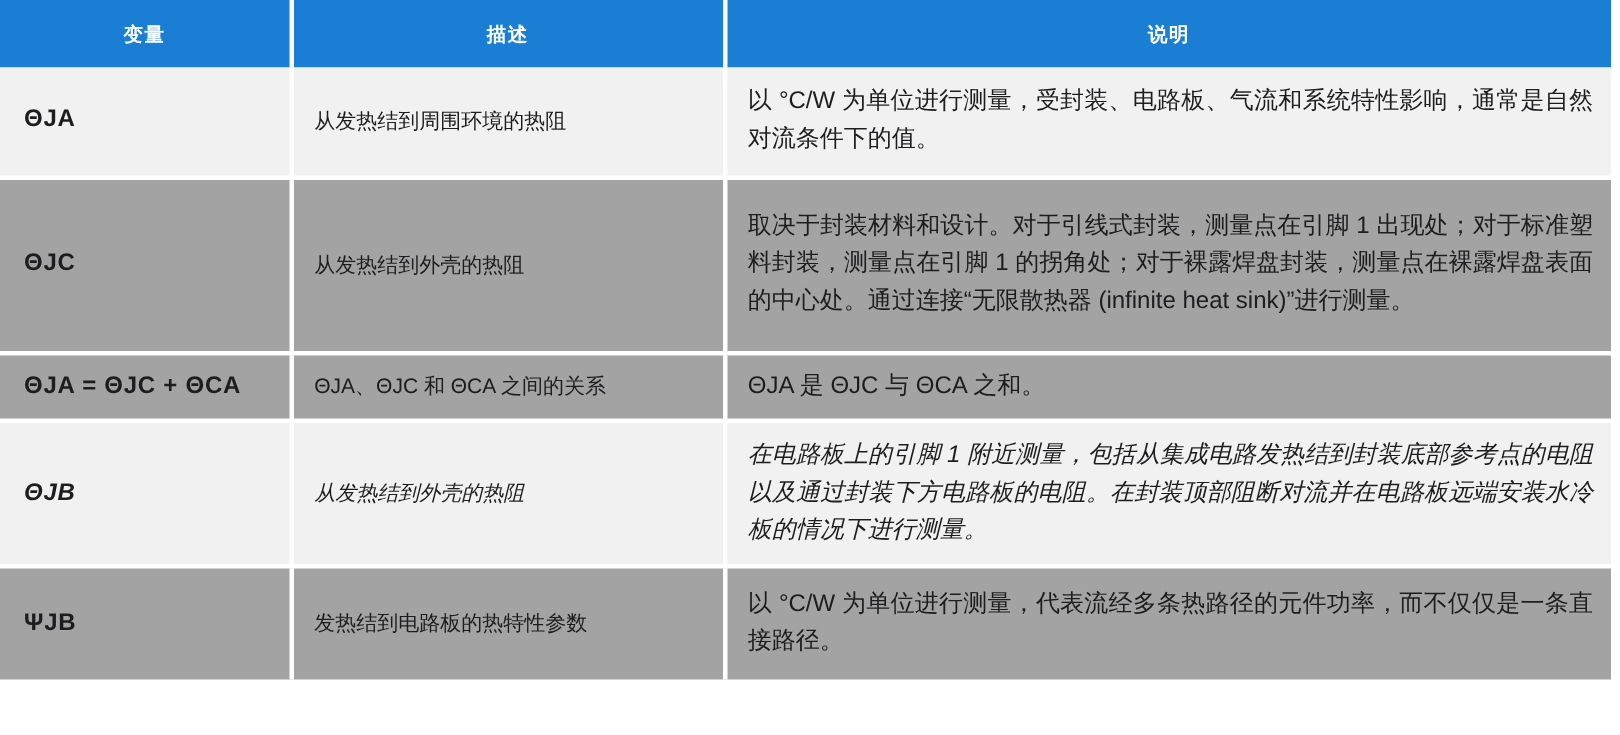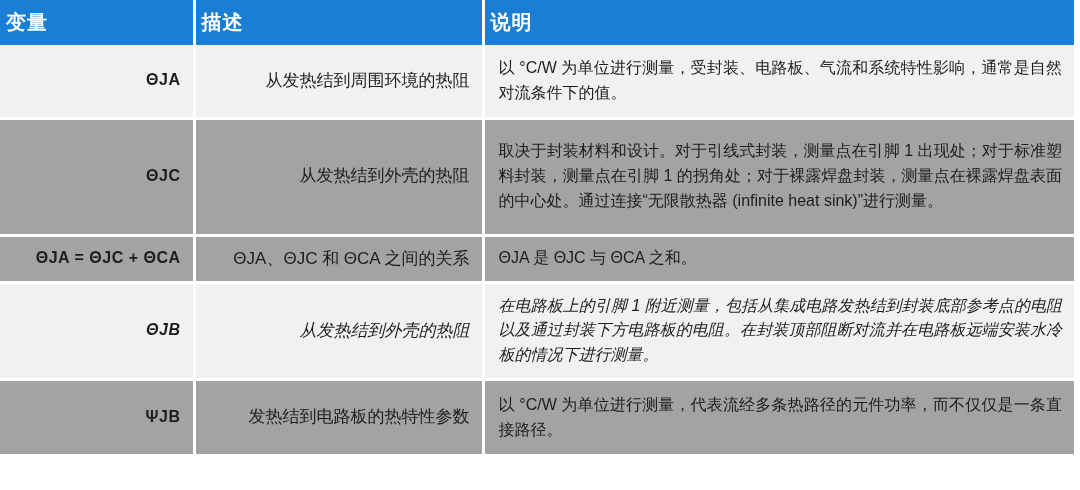--- a/index.html
+++ b/index.html
@@ -25,56 +25,55 @@
     width: 1074px;
     table-layout: fixed;
   }
   table.thermal-table col.col-var   { width: 194px; }
   table.thermal-table col.col-desc  { width: 289px; }
   table.thermal-table col.col-note  { width: 591px; }
 
   thead th {
     background: #1a7fd4;
     color: #ffffff;
-    font-size: 20px;
+    font-size: 13px;
     font-weight: bold;
-    text-align: left;
+    text-align: center;
     height: 45px;
     padding: 0 6px;
     border-right: 3px solid #ffffff;
     letter-spacing: 1px;
     box-sizing: border-box;
   }
   thead th:last-child { border-right: none; }
 
   tbody td {
     font-size: 14.5px;
     color: #1d1d1f;
     vertical-align: middle;
     padding: 9px 12px 9px 14px;
     border-right: 3px solid #ffffff;
     border-bottom: 3px solid #ffffff;
     box-sizing: border-box;
     line-height: 1.55;
-    text-align: right;
   }
   tbody td:last-child { border-right: none; }
   tbody tr:last-child td { border-bottom: none; }
 
   tbody tr.row-odd  td { background: #f1f1f1; }
   tbody tr.row-even td { background: #a3a3a3; }
 
   td.cell-var {
     font-weight: bold;
     font-size: 16px;
     letter-spacing: 0.5px;
     white-space: nowrap;
     padding-left: 16px;
   }
-  td.cell-desc { font-size: 17px; margin-top: 17px; }
+  td.cell-desc { font-size: 14px; margin-top: 17px; }
   td.cell-note { font-size: 16px; text-align: justify; text-justify: inter-ideograph; }
 
   
   tr.r1 td { height: 73px; }
   tr.r2 td { height: 117px; }
   tr.r3 td { height: 47px; }
   tr.r4 td { height: 36px; }
   tr.r5 td { height: 97px; font-style: italic; }
   tr.r6 td { height: 75px; }
 </style>

